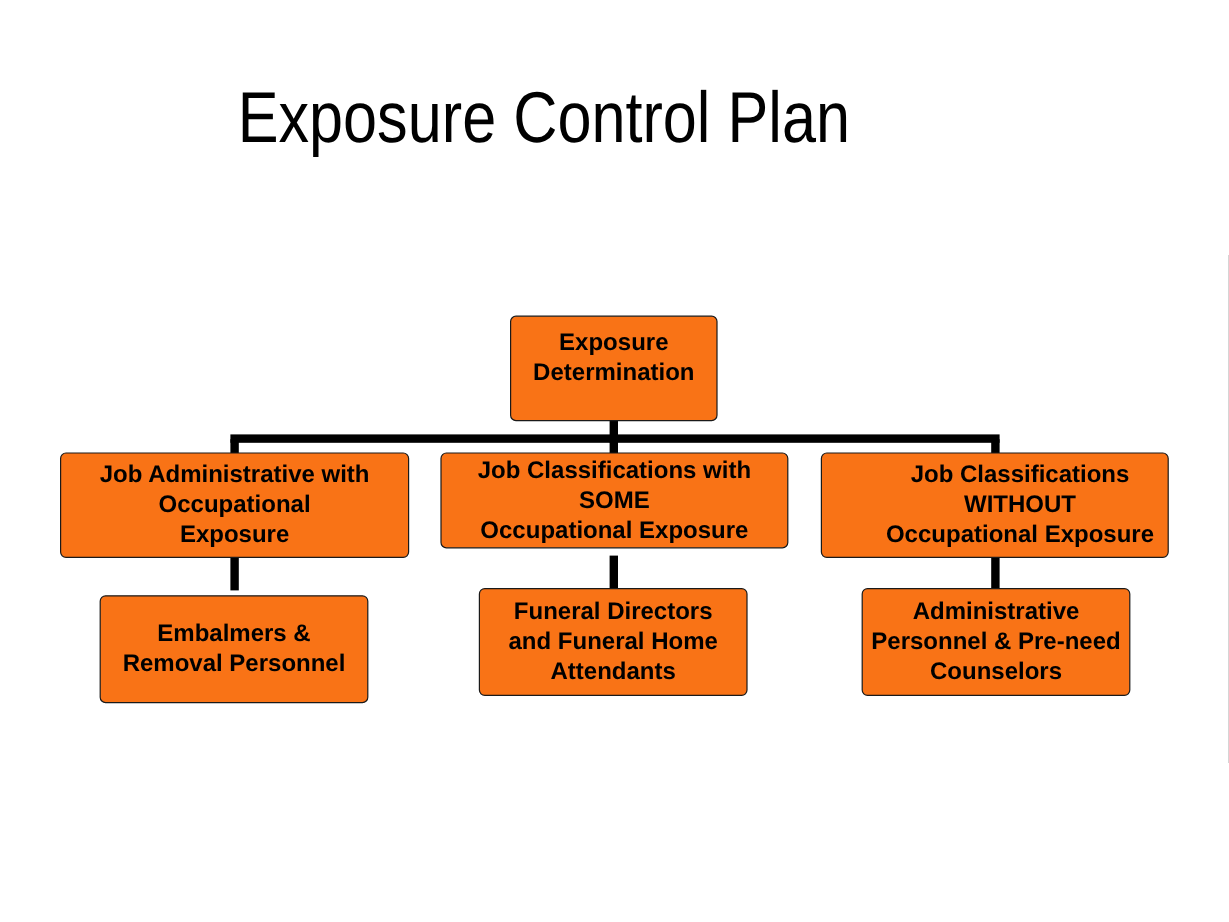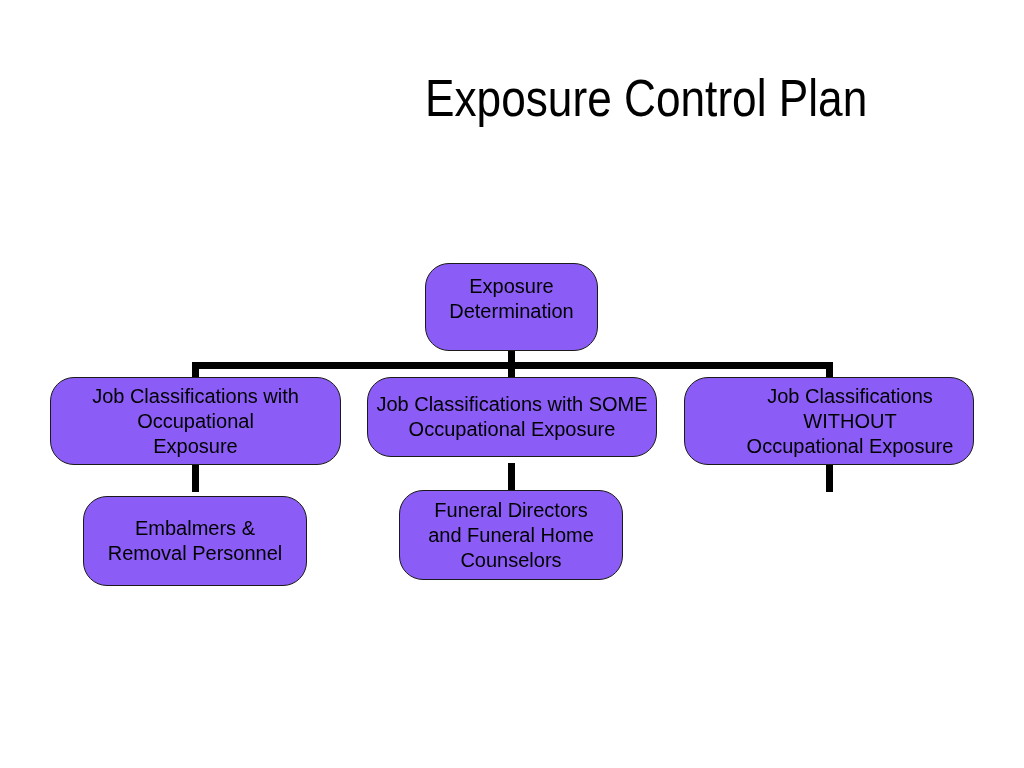--- a/index.html
+++ b/index.html
@@ -12,47 +12,48 @@
     overflow: hidden;
     font-family: "Liberation Sans", "DejaVu Sans", sans-serif;
     margin: 0 auto;
   }
   .slide-title {
     position: absolute;
     top: 60px;
     left: 0;
     width: 906px;
     height: 76px;
-    text-align: right;
-    font-size: 52px;
+    text-align: center;
+    font-size: 60px;
     line-height: 76px;
     font-weight: 400;
     color: #000000;
     white-space: nowrap;
   }
   .slide-title .squeeze {
     display: inline-block;
     transform: scaleX(0.85);
     transform-origin: 50% 50%;
   }
   .node {
     position: absolute;
-    background: #8b5cf6;
+    background: #f97316;
     border: 1.5px solid #1a1a1a;
-    border-radius: 24px;
+    border-radius: 5px;
     display: flex;
     align-items: center;
     justify-content: center;
     text-align: center;
     font-size: 20px;
     line-height: 25px;
     color: #000000;
     white-space: pre-line;
     padding: 0 6px;
     z-index: 2;
+    font-weight: bold;
   }
   .node-root   { left: 425px; top: 263px; width: 173px; height: 88px; padding-bottom: 16px; }
   .node-l2-a   { left:  50px; top: 377px; width: 291px; height: 88px; }
   .node-l2-b   { left: 367px; top: 377px; width: 290px; height: 80px; }
   .node-l2-c   { left: 684px; top: 377px; width: 290px; height: 88px; padding-left: 48px; }
   .node-l3-a   { left:  83px; top: 496px; width: 224px; height: 90px; }
   .node-l3-b   { left: 399px; top: 490px; width: 224px; height: 90px; }
   .node-l3-c   { left: 718px; top: 490px; width: 224px; height: 90px; }
   .connector {
     position: absolute;
@@ -80,27 +81,30 @@
   <div class="connector conn-stub-l"></div>
   <div class="connector conn-stub-c"></div>
   <div class="connector conn-stub-r"></div>
   <div class="connector conn-drop-l"></div>
   <div class="connector conn-drop-c"></div>
   <div class="connector conn-drop-r"></div>
 
   <div class="node node-root">Exposure
 Determination</div>
 
-  <div class="node node-l2-a">Job Classifications with
+  <div class="node node-l2-a">Job Administrative with
 Occupational
 Exposure</div>
   <div class="node node-l2-b">Job Classifications with SOME
 Occupational Exposure</div>
   <div class="node node-l2-c">Job Classifications WITHOUT
 Occupational Exposure</div>
 
   <div class="node node-l3-a">Embalmers &amp;
 Removal Personnel</div>
   <div class="node node-l3-b">Funeral Directors
 and Funeral Home
+Attendants</div>
+  <div class="node node-l3-c">Administrative
+Personnel &amp; Pre-need
 Counselors</div>
 
 </div>
 
 </body></html>

